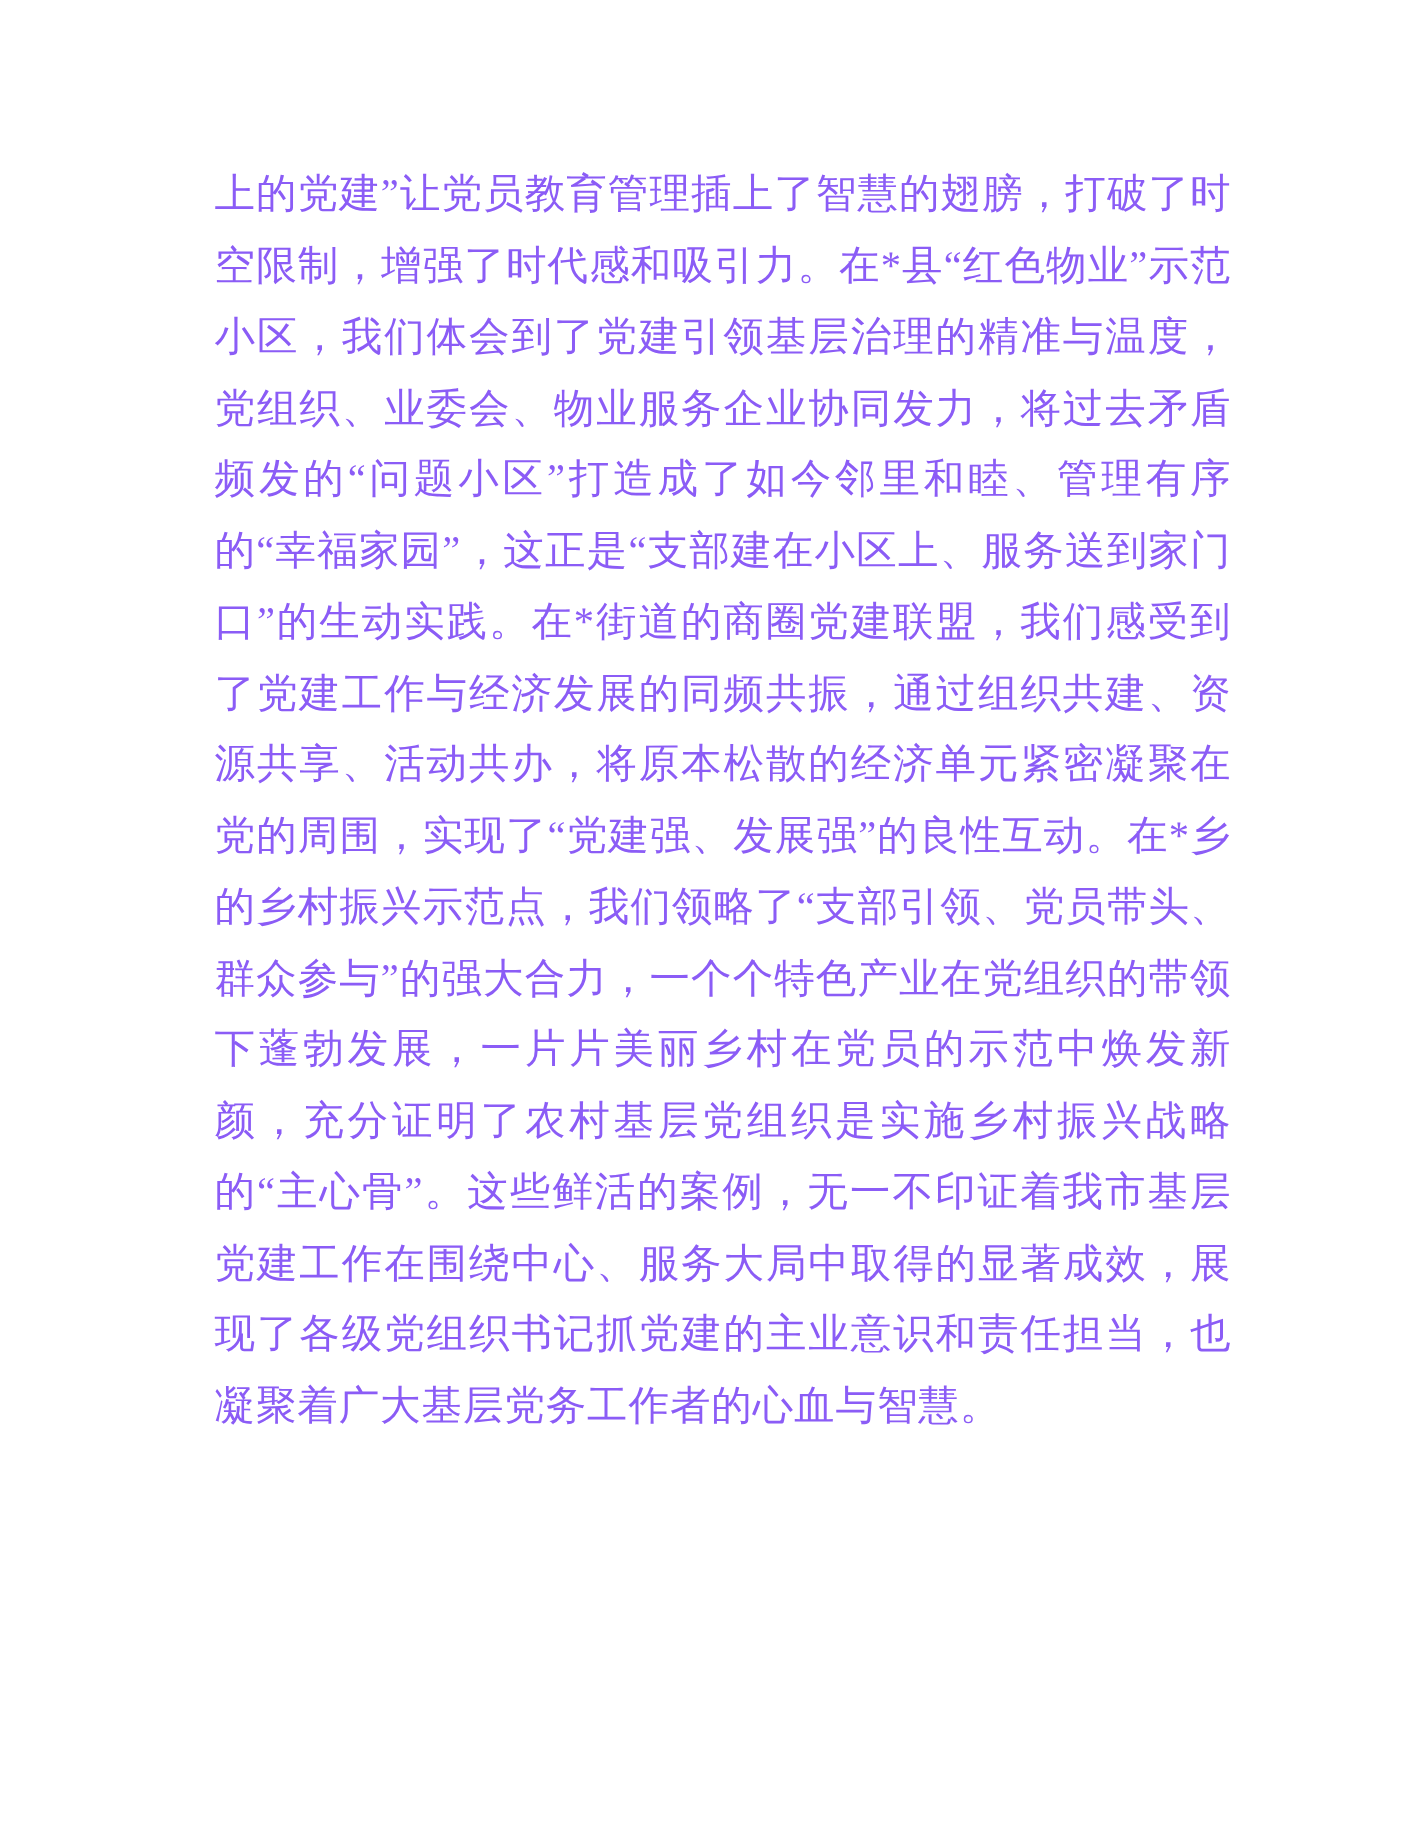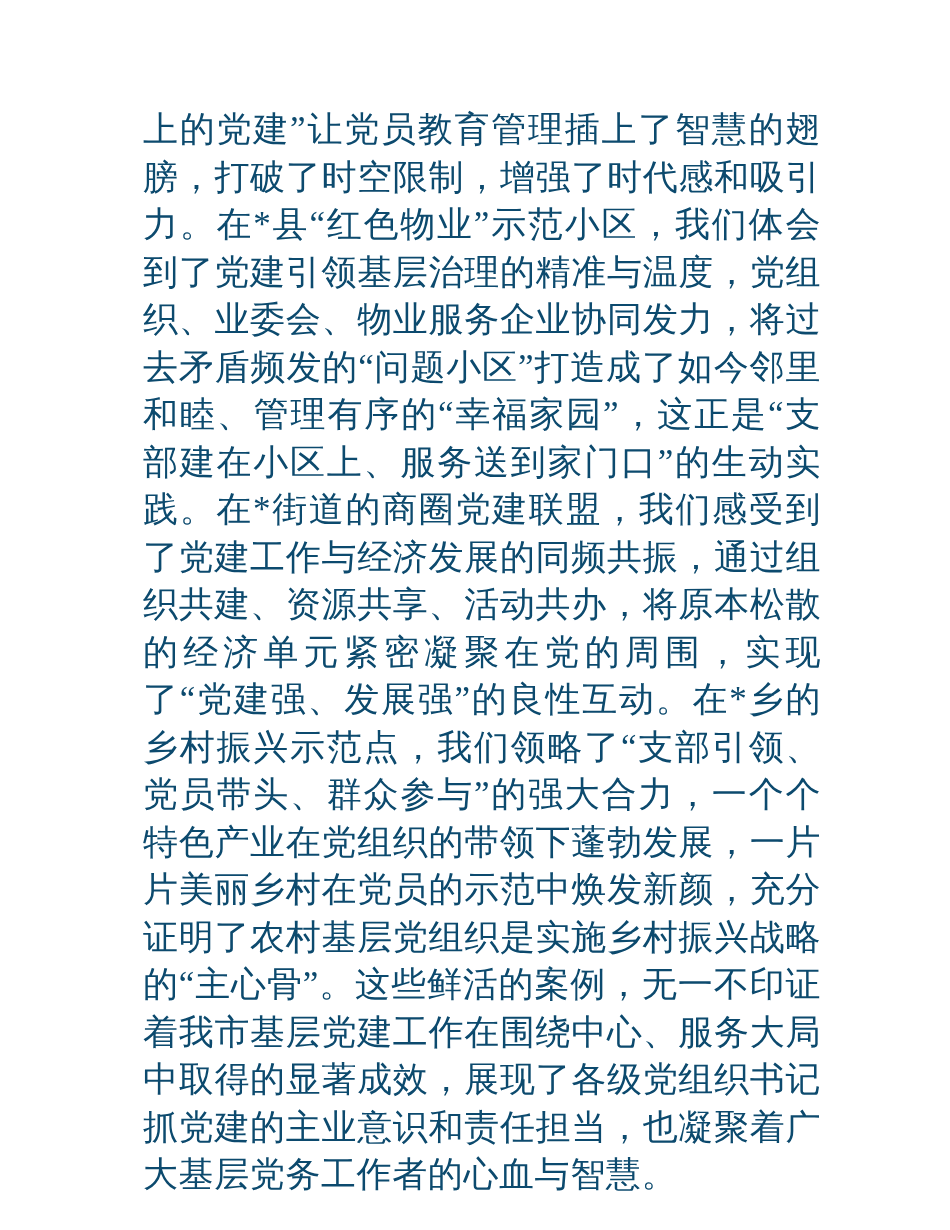--- a/index.html
+++ b/index.html
@@ -21,23 +21,23 @@
   .text-column {
     position: absolute;
     left: 143px;
     top: 106px;
     width: 678px;
   }
 
   
   .para-body {
     font-family: "Liberation Serif", "DejaVu Serif", serif;
-    font-size: 35px;
+    font-size: 27px;
     line-height: 47.5px;
-    color: #0c4a6e;
+    color: #8b5cf6;
     text-align: justify;
     text-align-last: left;
     text-justify: inter-character;
     letter-spacing: 0.6px;
     margin: 0;
     font-weight: 400;
     -webkit-font-smoothing: antialiased;
   }
 
   .spacer-para {

